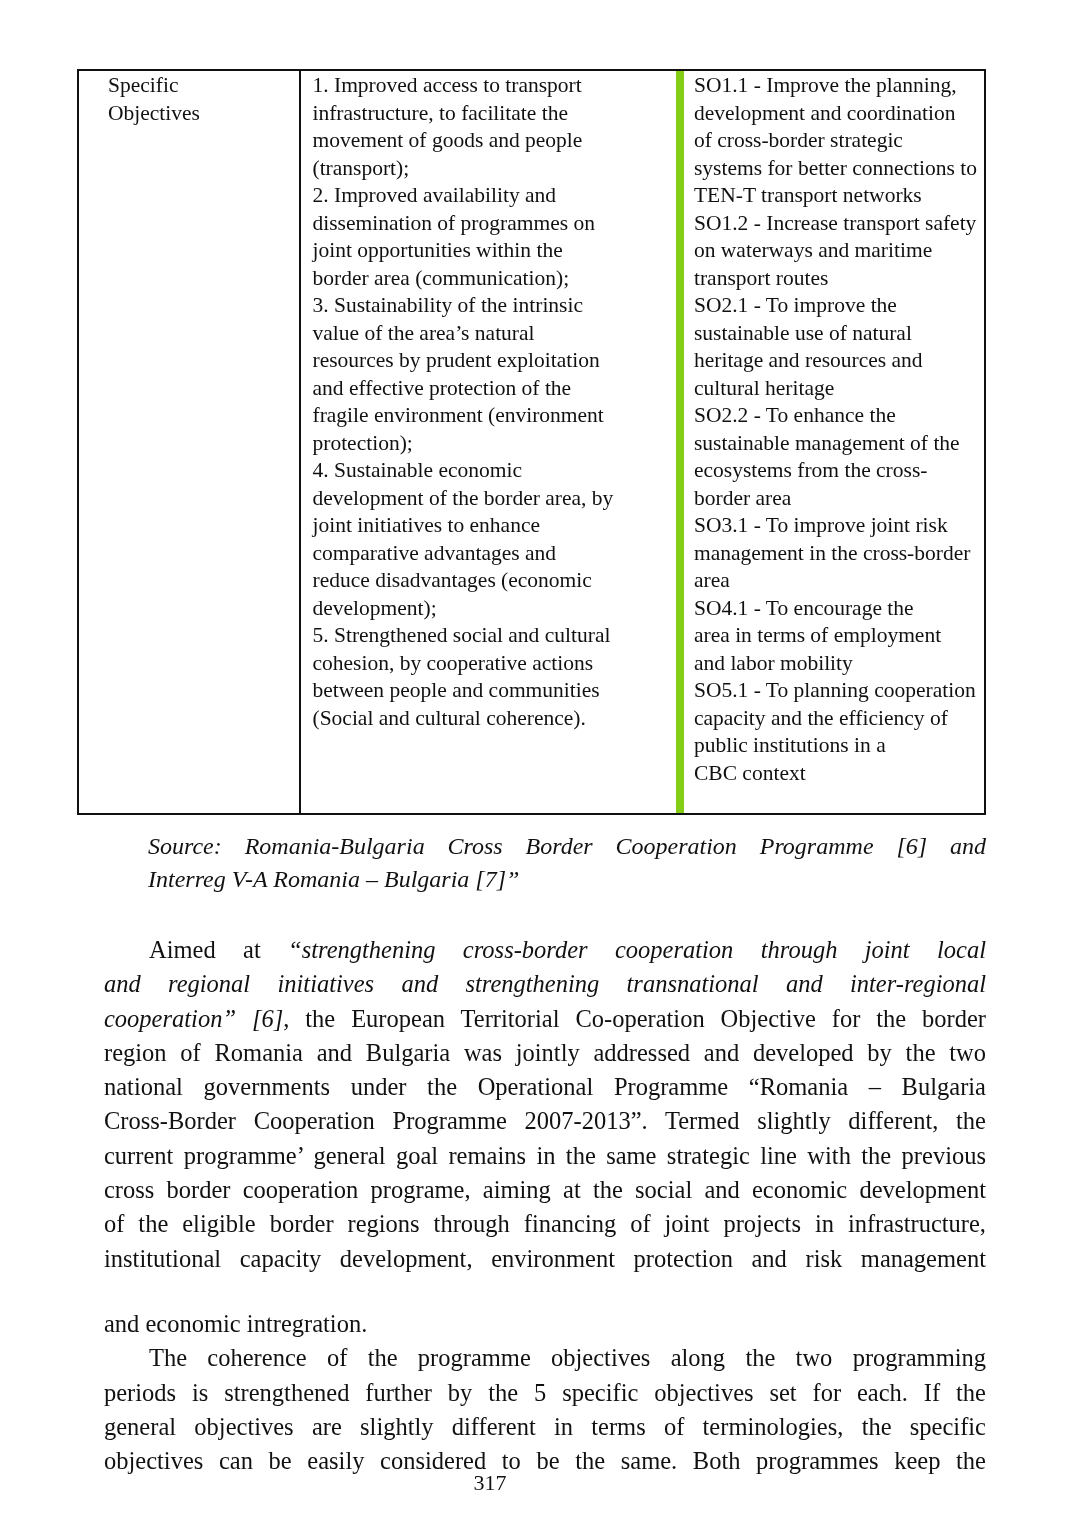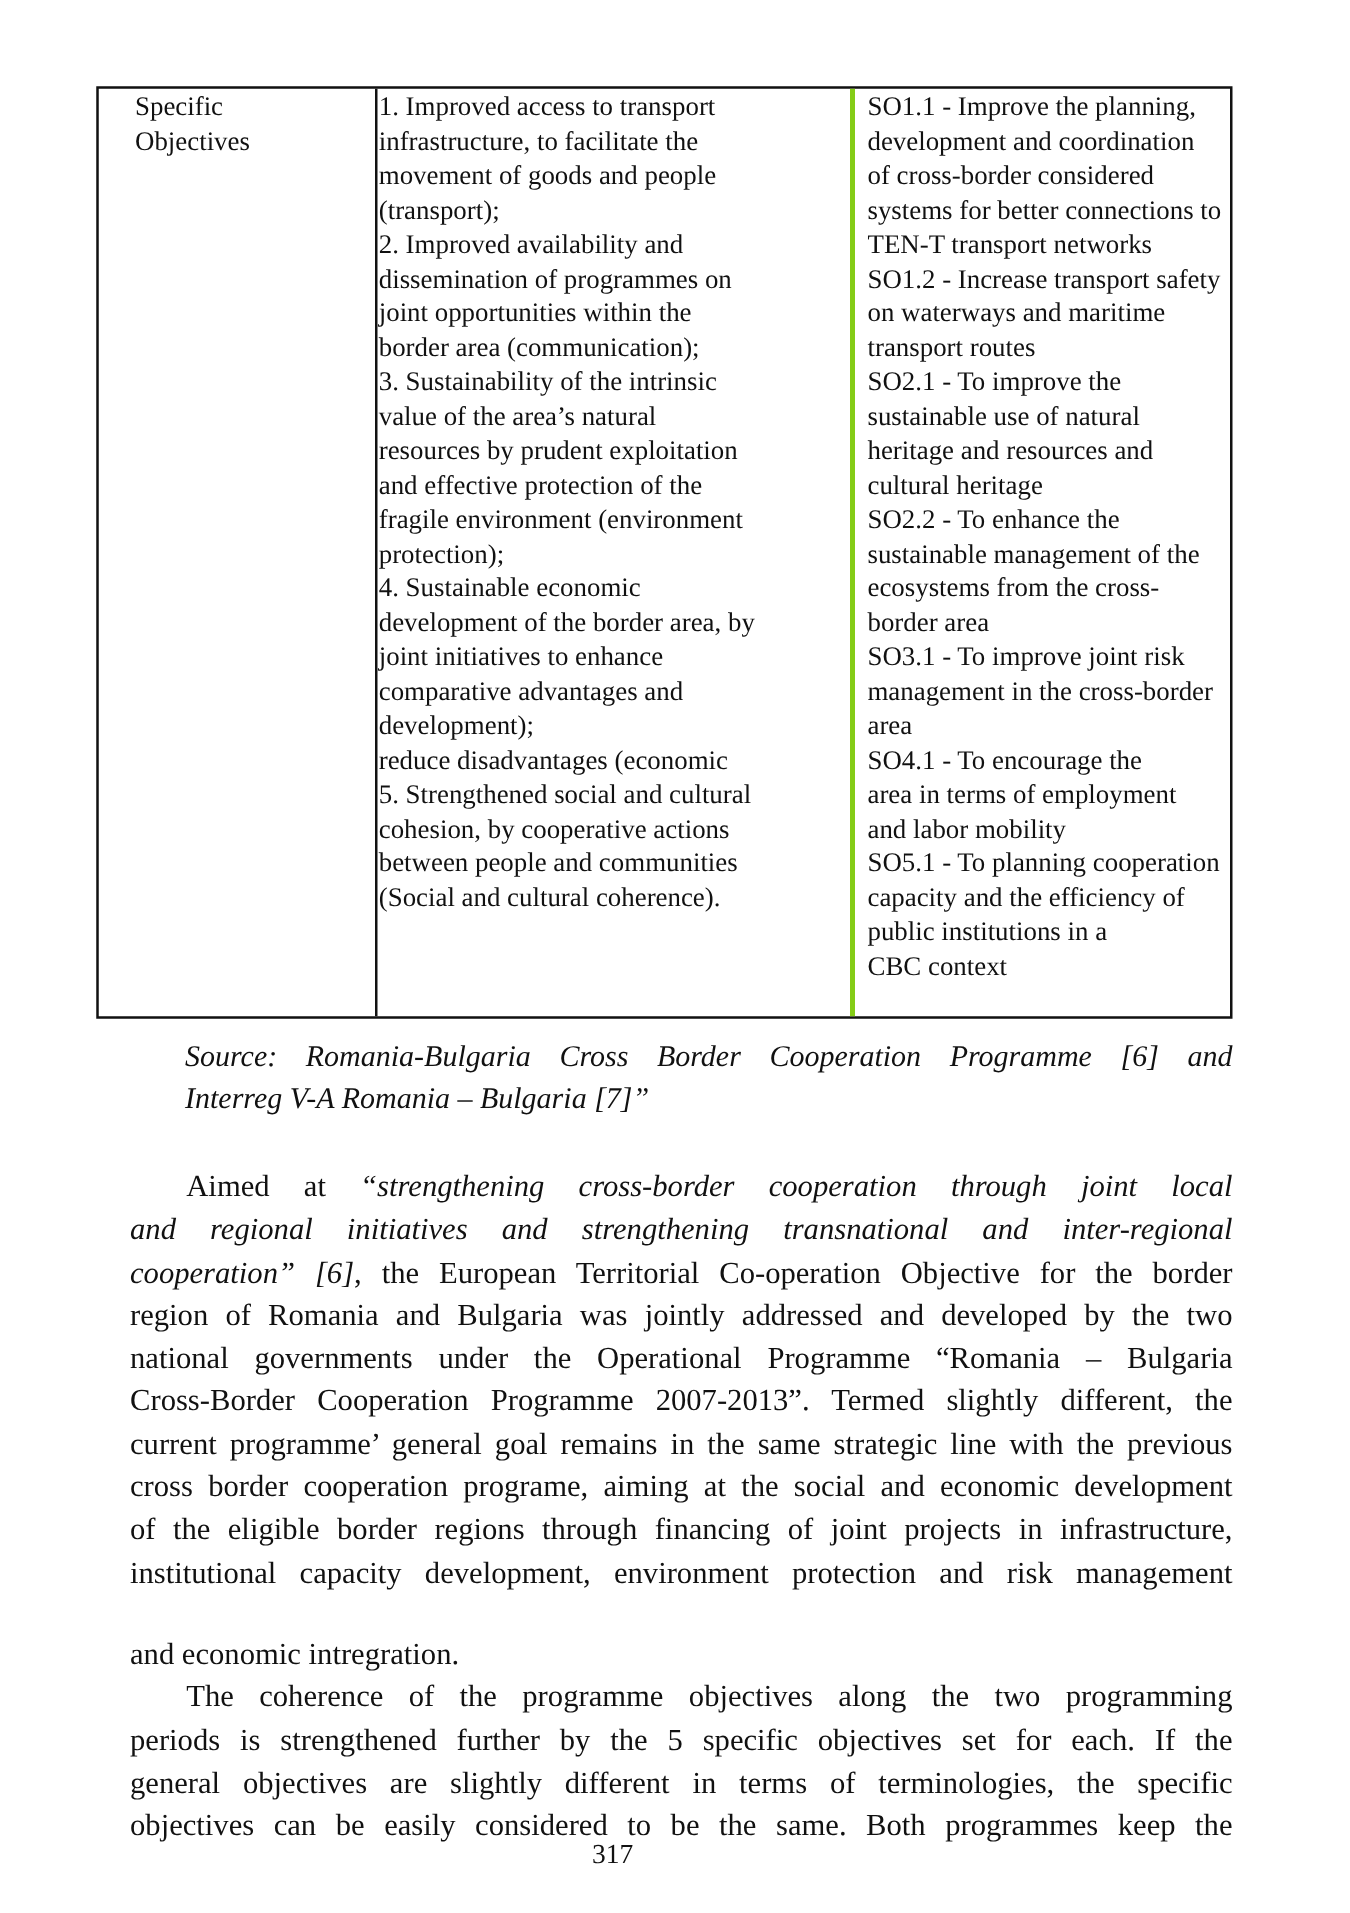--- a/index.html
+++ b/index.html
@@ -3,21 +3,21 @@
 <meta charset="utf-8">
 <style>
   html, body { margin:0; padding:0; background:#ffffff; }
   body { width:1080px; height:1530px; position:relative; overflow:hidden;
          font-family:"Liberation Serif", serif; color:#111; }
   .tbl { position:absolute; left:77px; top:69px; width:909px; height:746px;
          border:2px solid #111; box-sizing:border-box; display:flex; }
   .col { box-sizing:border-box; height:100%; padding:1px 7px 0 9px;
          font-size:21.5px; line-height:27.5px; }
   .c1 { width:225px; border-right:2px solid #111;margin-left:20px; }
-  .c2 { width:426px; border-right:4px solid #84cc16; padding-left:1px; }
+  .c2 { width:426px; border-right:8px solid #84cc16; padding-left:11px; }
   .c3 { flex:1; padding-left:10px; }
   .line { display:block; white-space:nowrap; }
   .src { position:absolute; left:148px; top:830px; width:838px;
          font-style:italic; font-size:24px; line-height:33px; text-align:justify; }
   .src span { display:block; text-align-last:justify; }
   .src span.last { text-align-last:left; }
   .body { position:absolute; left:104px; top:933px; width:882px;
           font-size:24.5px; line-height:34.3px;font-family:Liberation Serif, serif; }
   .body .l { display:block; text-align:justify; text-align-last:justify; white-space:nowrap; }
   .body .l.last { text-align-last:left;margin-top:31px; }
@@ -45,31 +45,31 @@
       <span class="line"> 3. Sustainability of the intrinsic</span>
       <span class="line">value of the area’s natural</span>
       <span class="line">resources by prudent exploitation</span>
       <span class="line">and effective protection of the</span>
       <span class="line">fragile environment (environment</span>
       <span class="line">protection);</span>
       <span class="line">4. Sustainable economic</span>
       <span class="line">development of the border area, by</span>
       <span class="line">joint initiatives to enhance</span>
       <span class="line">comparative advantages and</span>
+      <span class="line">reduce disadvantages (economic</span>
       <span class="line">development);</span>
-      <span class="line">reduce disadvantages (economic</span>
       <span class="line">5. Strengthened social and cultural</span>
       <span class="line">cohesion, by cooperative actions</span>
       <span class="line">between people and communities</span>
       <span class="line">(Social and cultural coherence).</span>
     </div>
   <div class="col c3" id="c3">
       <span class="line">SO1.1 - Improve the planning,</span>
       <span class="line">development and coordination</span>
-      <span class="line">of cross-border considered</span>
+      <span class="line">of cross-border strategic</span>
       <span class="line">systems for better connections to</span>
       <span class="line">TEN-T transport networks</span>
       <span class="line">SO1.2 - Increase transport safety</span>
       <span class="line">on waterways and maritime</span>
       <span class="line">transport routes</span>
       <span class="line">SO2.1 - To improve the</span>
       <span class="line">sustainable use of natural</span>
       <span class="line">heritage and resources and</span>
       <span class="line">cultural heritage</span>
       <span class="line">SO2.2 - To enhance the</span>

